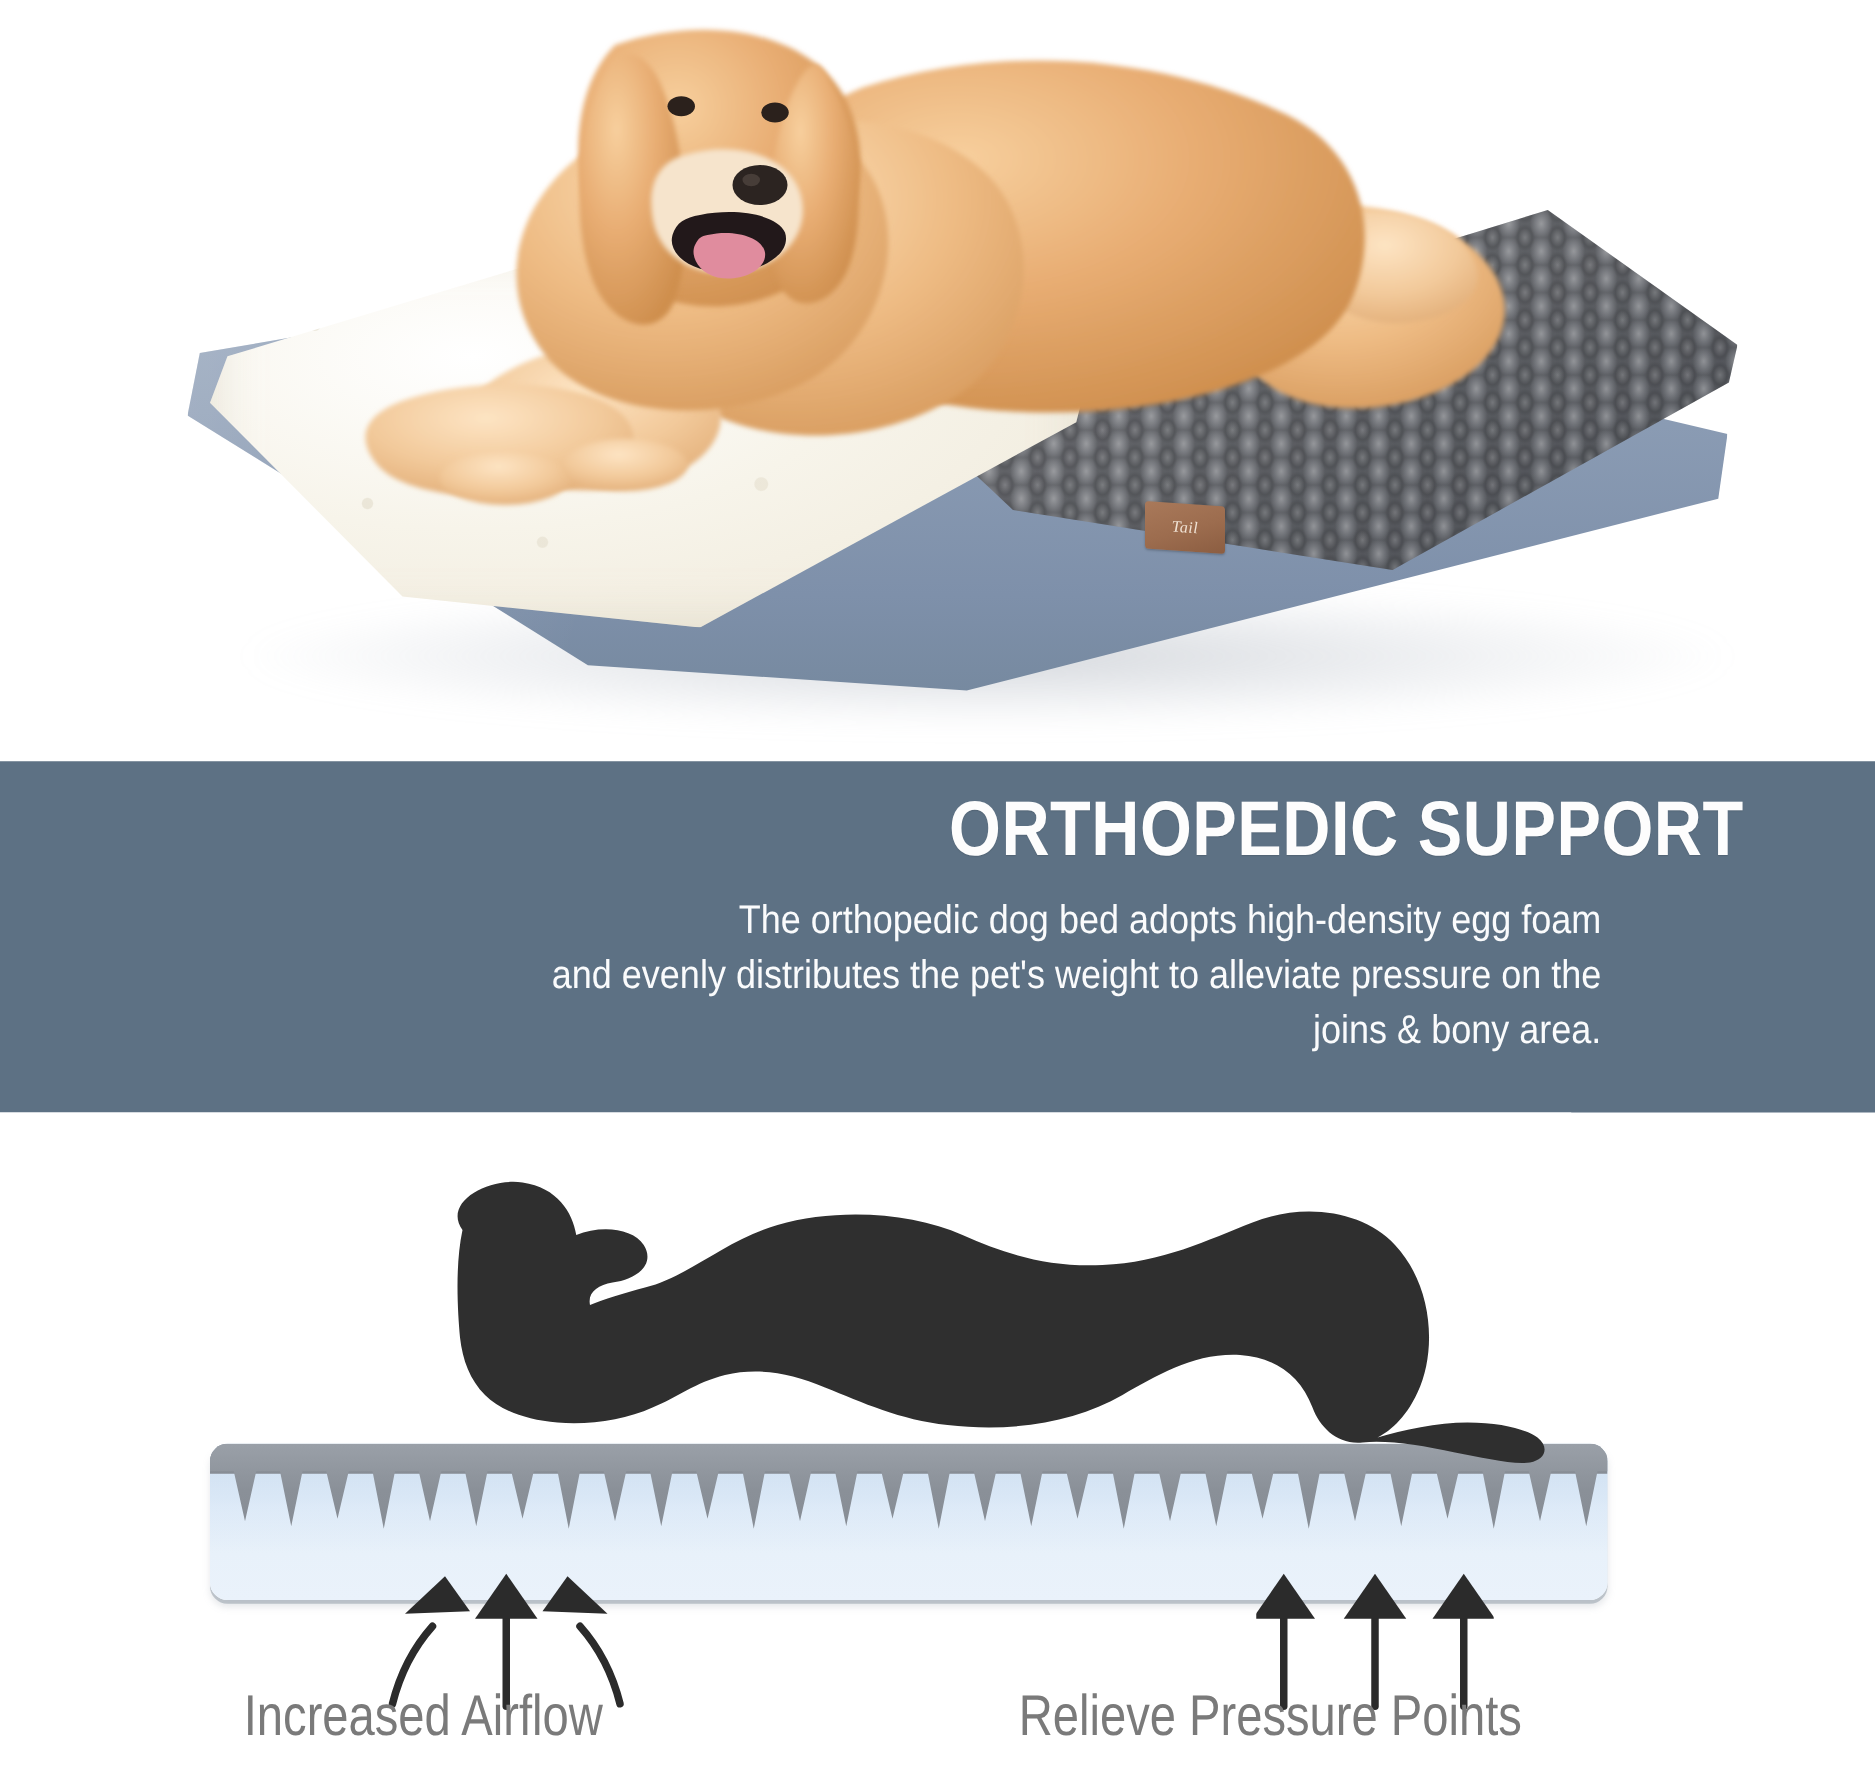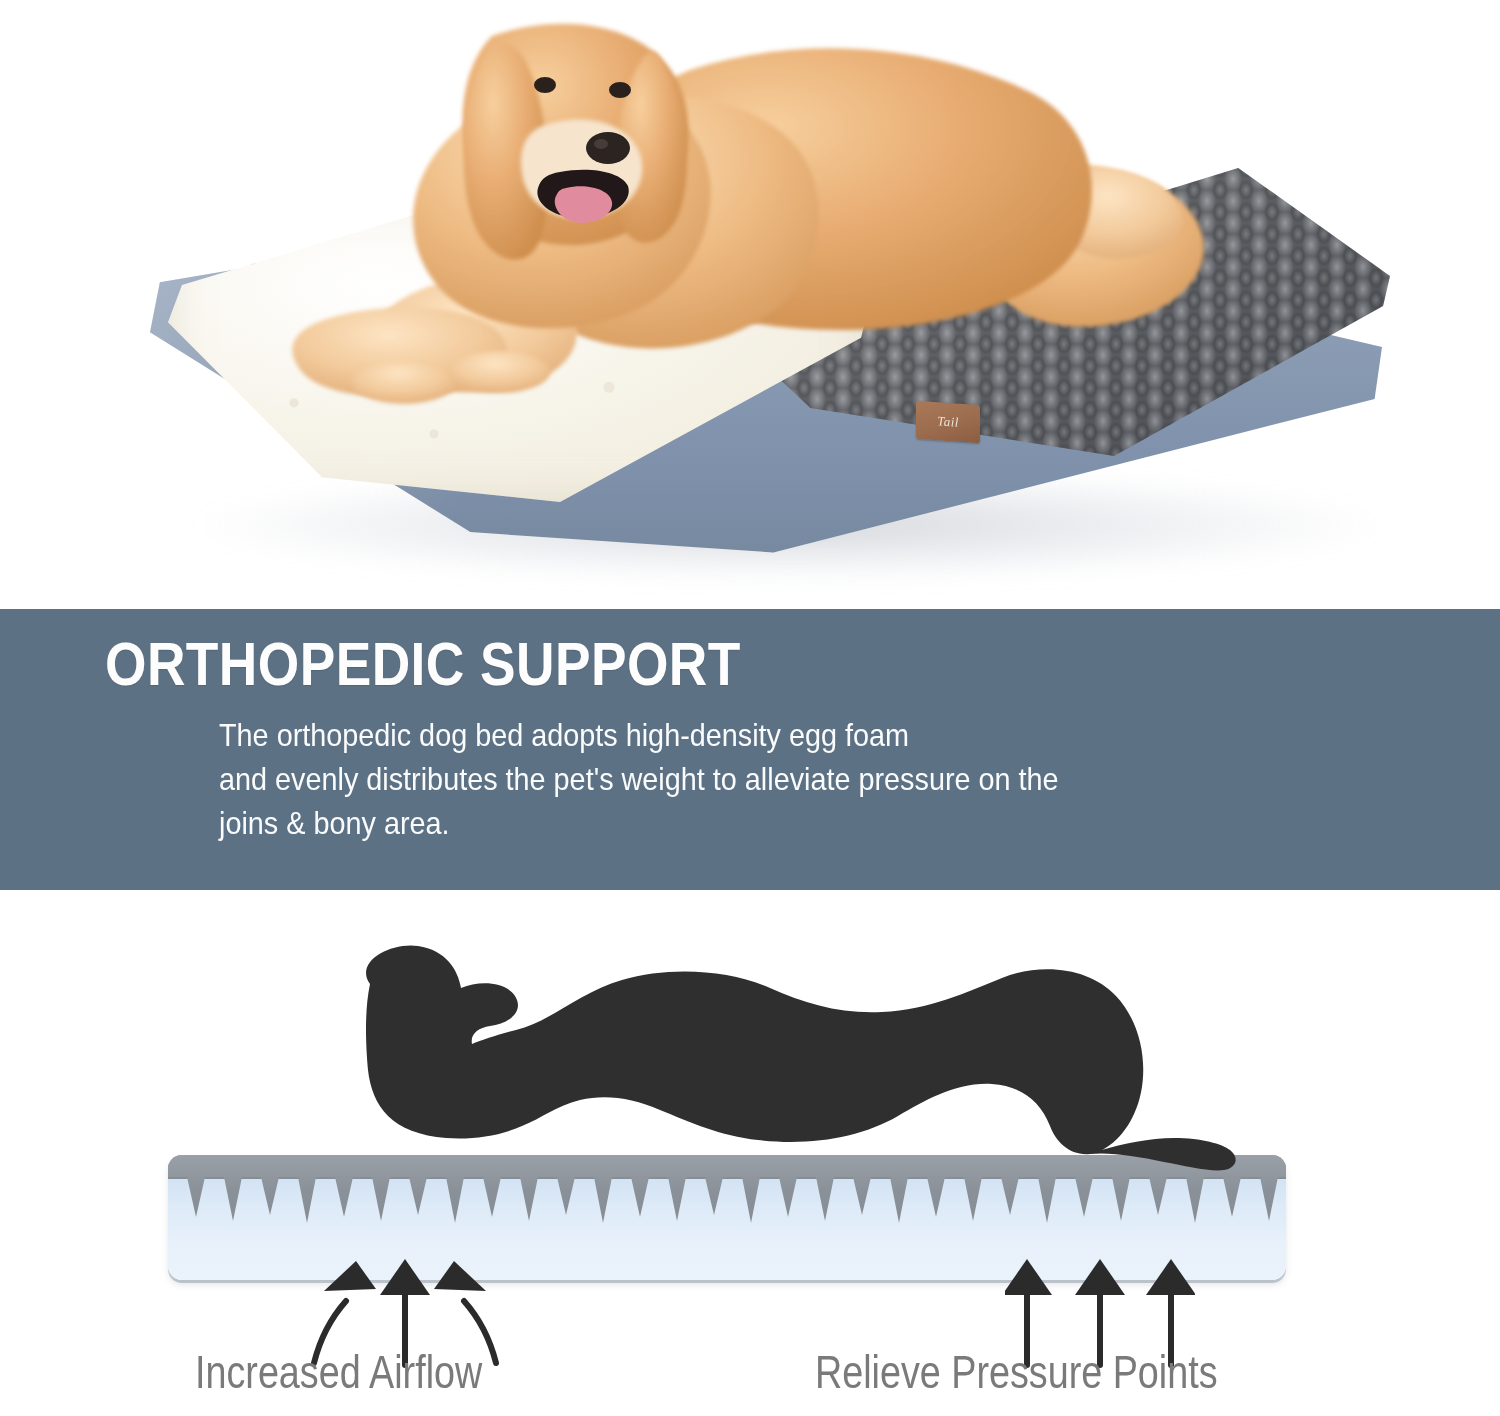--- a/index.html
+++ b/index.html
@@ -133,21 +133,21 @@
   
   .dog { position: absolute; left: 0; top: 0; width: 1500px; height: 609px; }
 
   
   #banner {
     position: absolute;
     left: 0; top: 609px;
     width: 1500px; height: 281px;
     background: #5d7184;
     box-sizing: border-box;
-    text-align: left;
+    text-align: right;
     color: #ffffff;
   }
   #banner .headline {
     margin: 0;
     padding-top: 24px;
     font-size: 62px;
     line-height: 1.0;
     font-weight: 700;
     letter-spacing: 0.5px;
     transform: scaleX(0.86);

